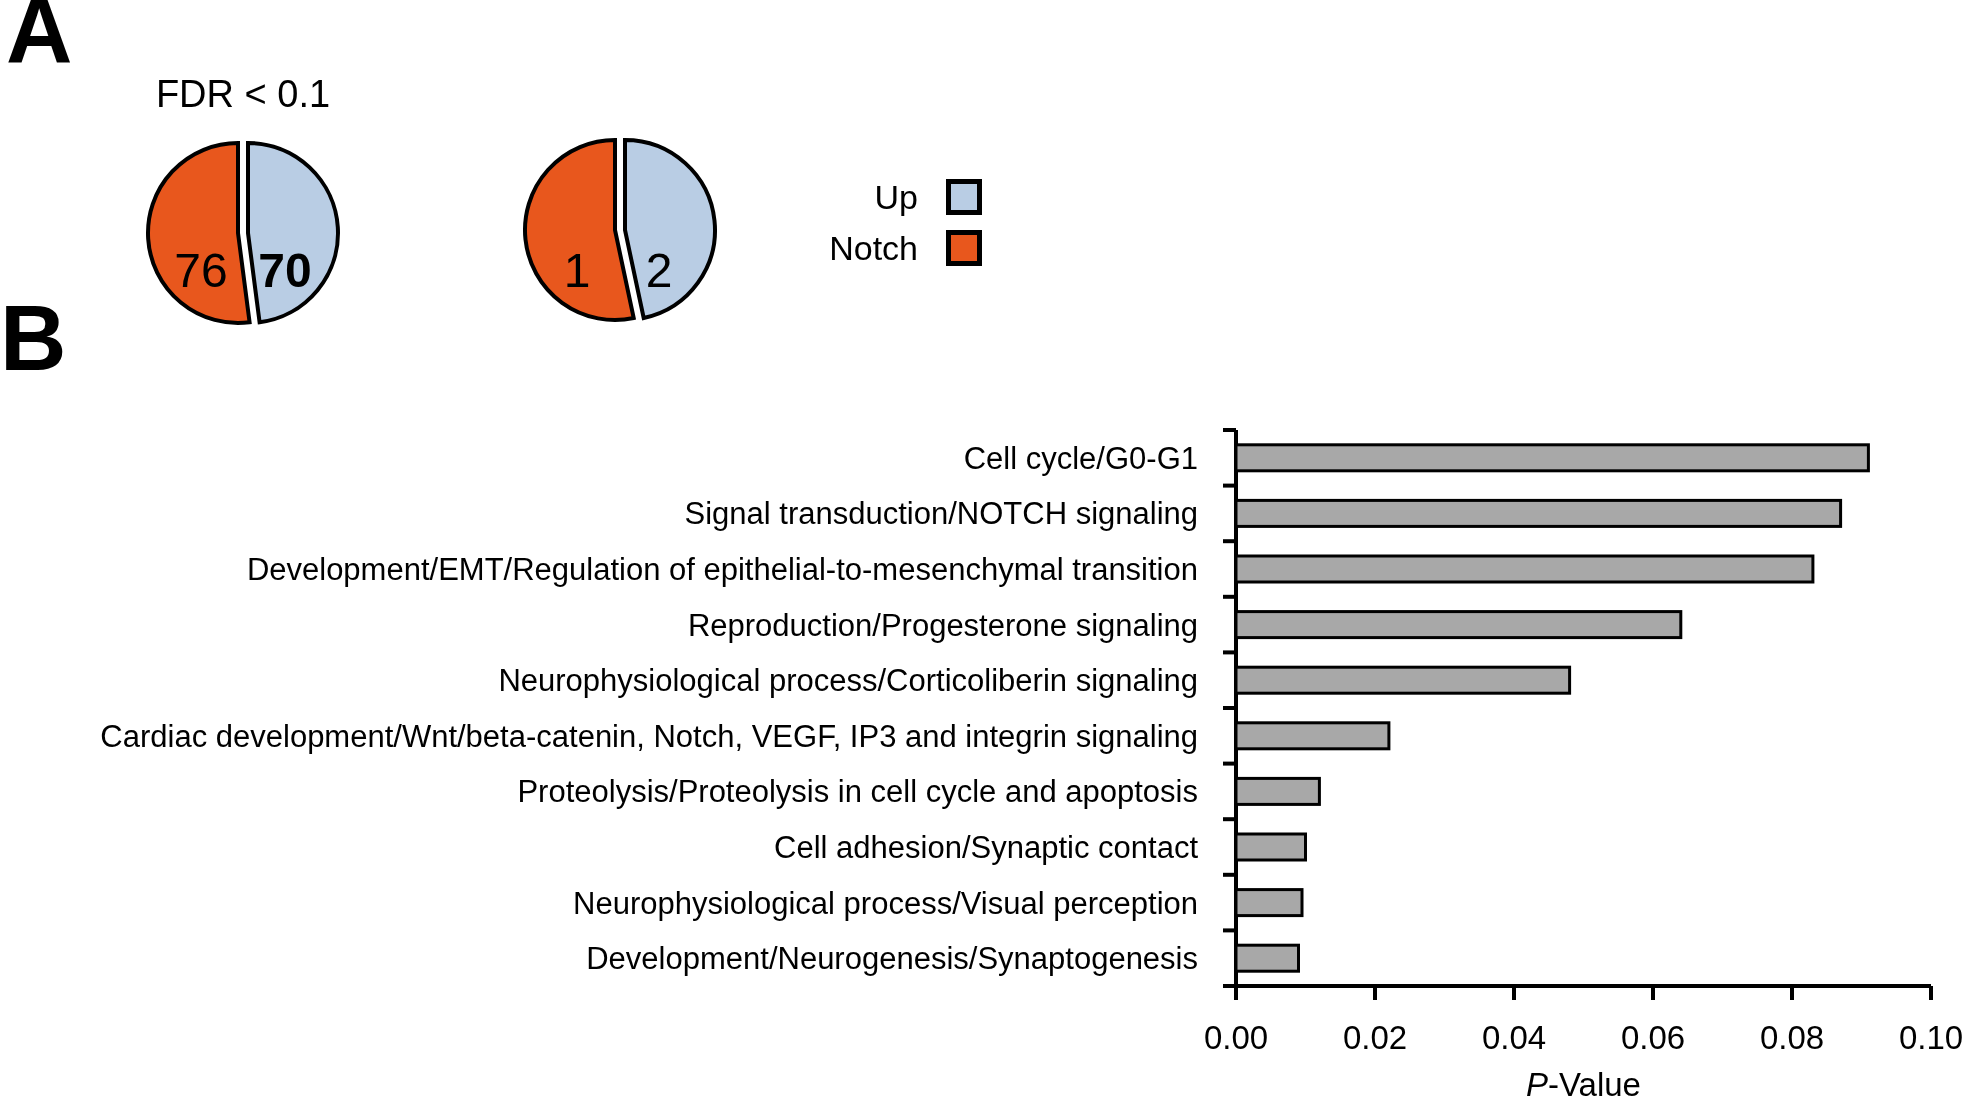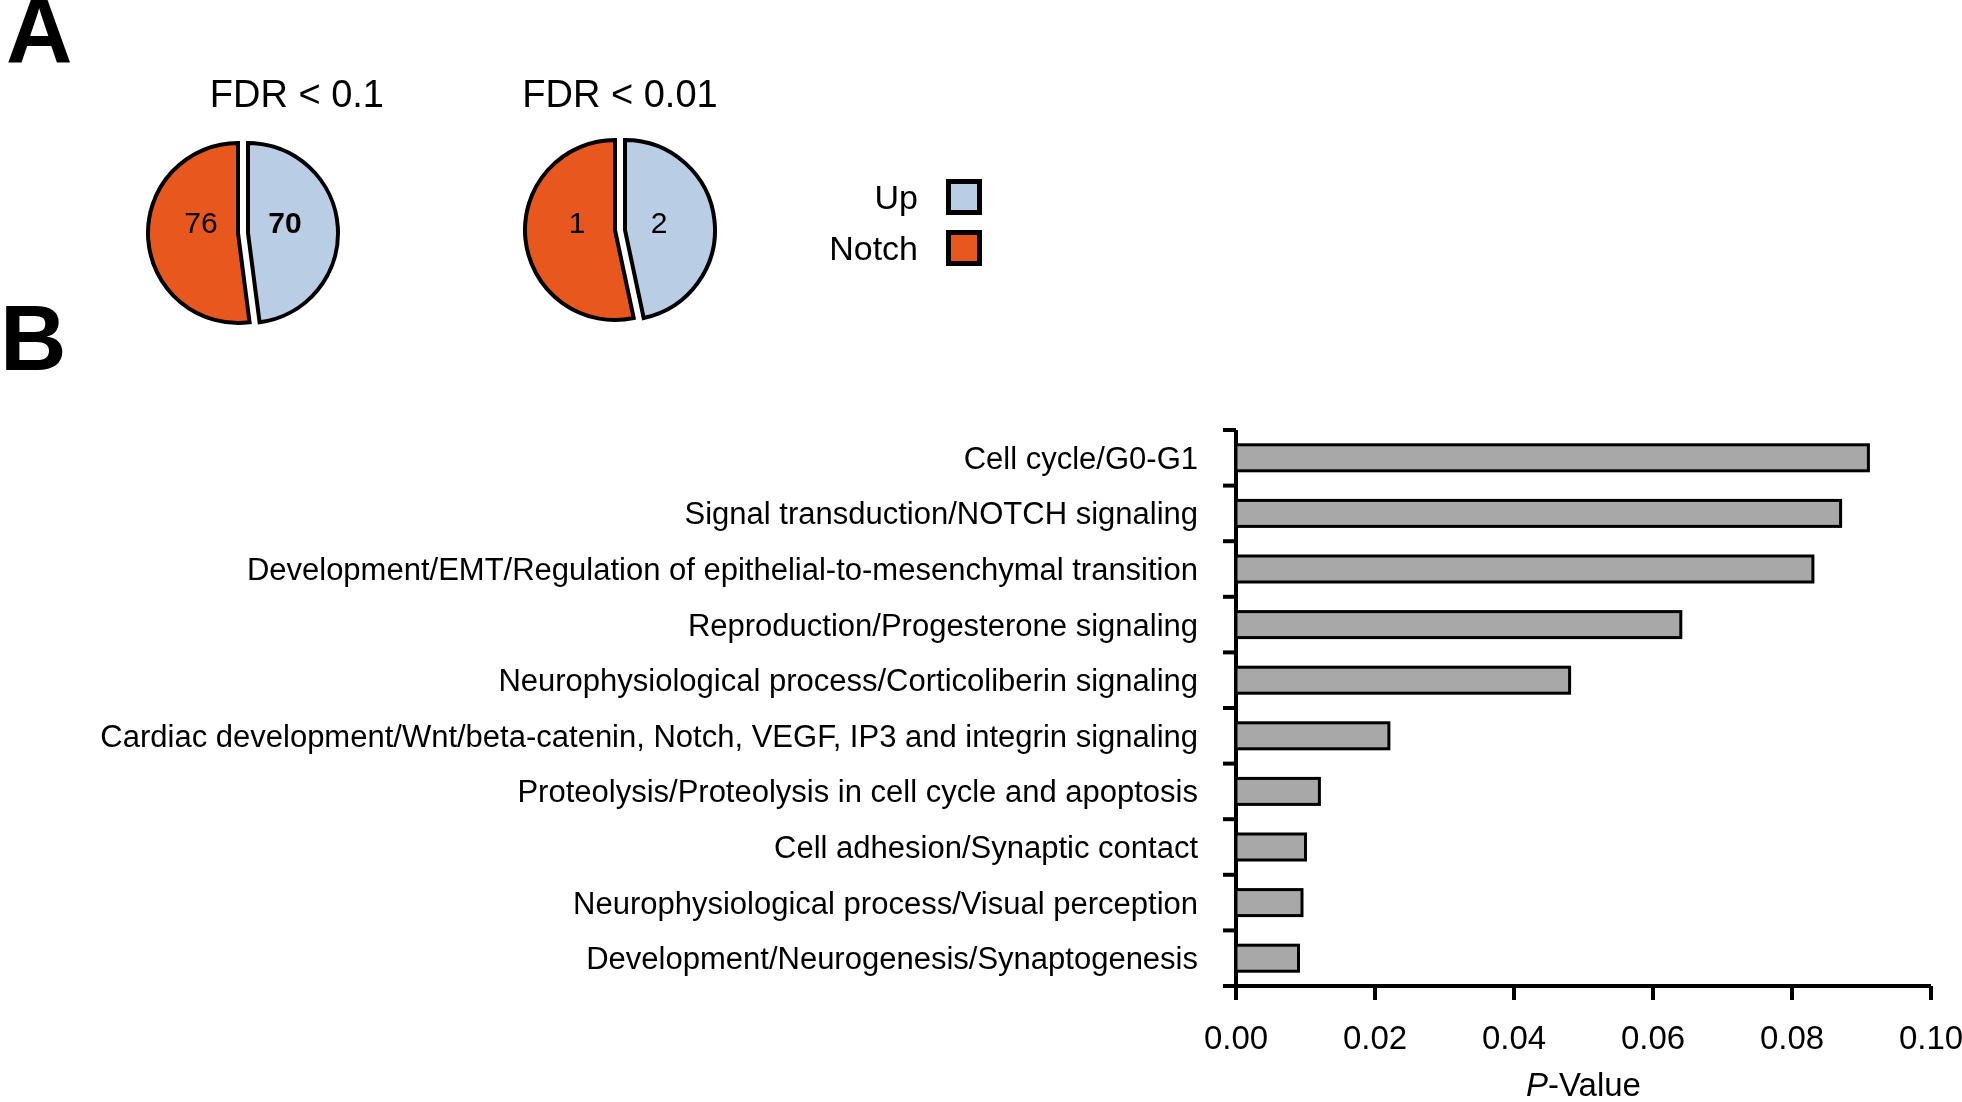--- a/index.html
+++ b/index.html
@@ -4,26 +4,26 @@
 <style>
   html,body{margin:0;padding:0;background:#fff;}
   .fig{
     position:relative;width:1962px;height:1102px;background:#fff;overflow:hidden;
     font-family:"Liberation Sans",sans-serif;color:#000;
   }
   .panel-label{position:absolute;font-size:92px;font-weight:bold;line-height:1;}
   #panel-a-label{left:6px;top:-16px;}
   #panel-b-label{left:0px;top:292px;}
   .pie-title{position:absolute;width:250px;text-align:center;font-size:38px;line-height:40px;}
-  #pie1-title{left:134px;top:74px;text-align:right;}
+  #pie1-title{left:118px;top:74px;}
   #pie2-title{left:495px;top:74px;}
   .pie-svg{position:absolute;width:200px;height:200px;}
   #pie1-svg{left:143px;top:133px;}
   #pie2-svg{left:520px;top:130px;}
-  .pie-num{position:absolute;width:80px;text-align:center;font-size:30px;line-height:38px;}
+  .pie-num{position:absolute;width:80px;text-align:center;font-size:48px;line-height:38px;margin-top:48px;}
   #p1-down-num{left:161px;top:204px;}
   #p1-up-num{left:245px;top:204px;font-weight:bold;}
   #p2-down-num{left:537px;top:204px;}
   #p2-up-num{left:619px;top:204px;}
   .legend{position:absolute;left:700px;top:179px;width:282px;}
   .legend-row{display:flex;justify-content:flex-end;align-items:center;gap:28px;height:36px;margin-bottom:15px;}
   .legend-label{font-size:34px;line-height:36px;}
   .swatch{width:36px;height:36px;border:5px solid #000;box-sizing:border-box;flex:0 0 auto;}
   #barchart-svg{position:absolute;left:0;top:330px;width:1962px;height:772px;}
 </style>
@@ -35,21 +35,20 @@
   <div class="panel-label" id="panel-a-label">A</div>
 
   <div class="pie-title" id="pie1-title">FDR &lt; 0.1</div>
   <svg class="pie-svg" id="pie1-svg" viewBox="0 0 200 200">
       <path d="M 100 100 L 111.59 189.25 A 90 90 0 1 1 100.00 10.00 Z" fill="#E8571D" stroke="#000" stroke-width="4" transform="translate(-5,0)"></path>
       <path d="M 100 100 L 100.00 10.00 A 90 90 0 0 1 111.59 189.25 Z" fill="#B9CDE4" stroke="#000" stroke-width="4" transform="translate(5,0)"></path>
     </svg>
   <div class="pie-num" id="p1-down-num">76</div>
   <div class="pie-num" id="p1-up-num">70</div>
 
-  <div class="pie-title" id="pie2-title">FDR &lt; 0.01</div>
   <svg class="pie-svg" id="pie2-svg" viewBox="0 0 200 200">
       <path d="M 100 100 L 118.71 188.03 A 90 90 0 1 1 100.00 10.00 Z" fill="#E8571D" stroke="#000" stroke-width="4" transform="translate(-5,0)"></path>
       <path d="M 100 100 L 100.00 10.00 A 90 90 0 0 1 118.71 188.03 Z" fill="#B9CDE4" stroke="#000" stroke-width="4" transform="translate(5,0)"></path>
     </svg>
   <div class="pie-num" id="p2-down-num">1</div>
   <div class="pie-num" id="p2-up-num">2</div>
 
   <div class="legend">
     <div class="legend-row">
       <span class="legend-label">Up</span>

